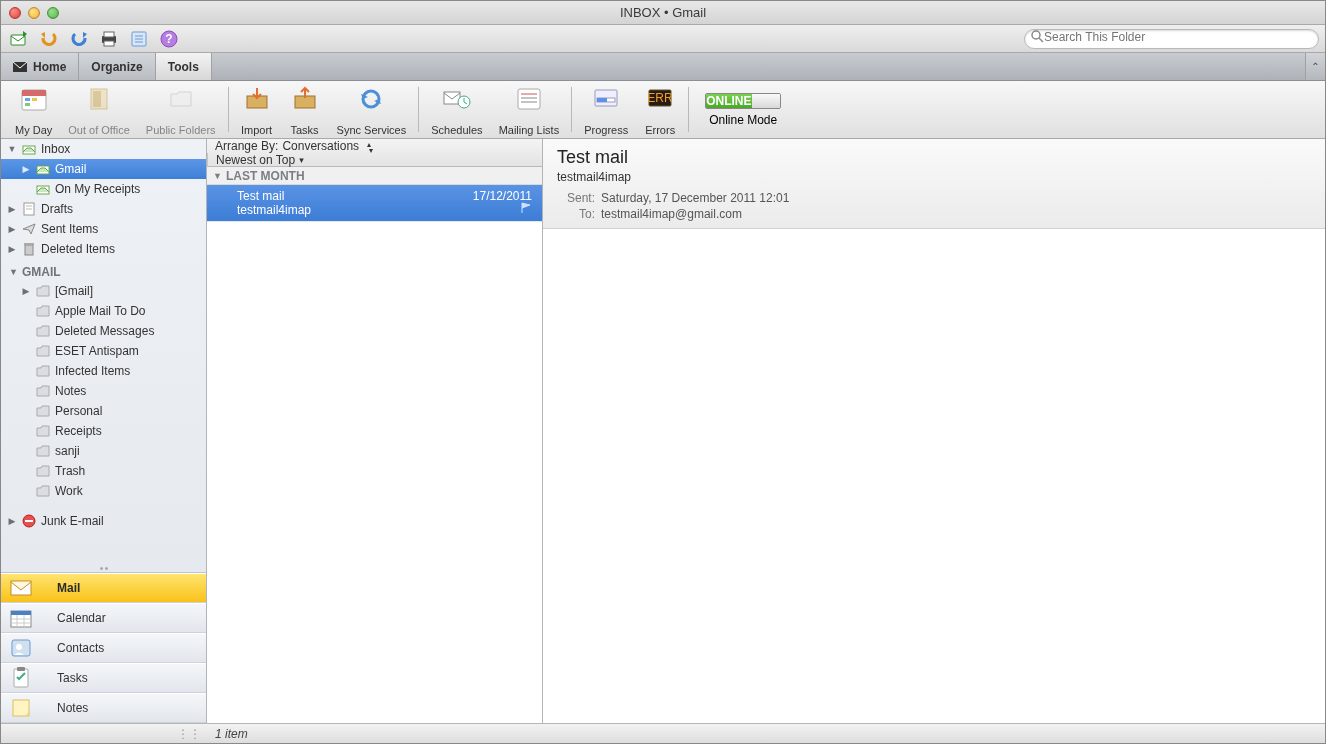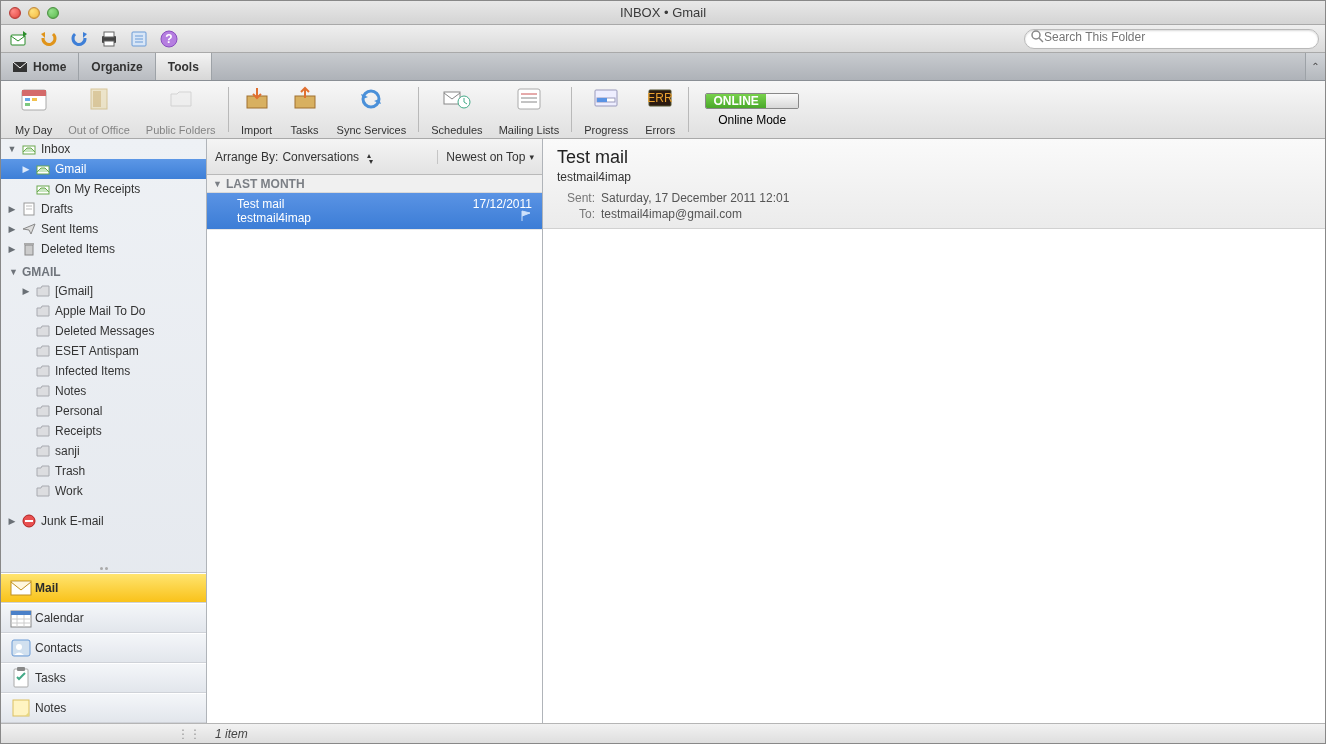--- a/index.html
+++ b/index.html
@@ -28,49 +28,49 @@
 .collapse { margin-left: auto; width: 20px; display: flex; align-items: center; justify-content: center; border-left: 1px solid #9da2a7; background: linear-gradient(#d1d4d8,#b4b8bd); }
 
 
 .ribbon { height: 58px; background: linear-gradient(#f7f7f7,#e0e0e0); border-bottom: 1px solid #a9a9a9; display: flex; align-items: stretch; padding: 2px 6px; }
 .rbtn { display: flex; flex-direction: column; align-items: center; justify-content: space-between; padding: 0 8px; gap: 1px; }
 .rbtn.disabled { opacity: .55; }
 .rbtn .ico { width: 32px; height: 32px; display: flex; align-items: center; justify-content: center; }
 .rbtn .lbl { font-size: 11px; color: #333; white-space: nowrap; }
 .rsep { width: 1px; background: #b9b9b9; margin: 4px 4px; }
 .online-wrap { display: flex; flex-direction: column; align-items: center; justify-content: center; padding: 0 12px; }
-.online-pill { width: 94px; height: 16px; border: 1px solid #888; border-radius: 2px; display: flex; font-size: 10px; font-weight: bold; color: #fff; overflow: hidden; }
+.online-pill { width: 76px; height: 16px; border: 1px solid #888; border-radius: 2px; display: flex; font-size: 10px; font-weight: bold; color: #fff; overflow: hidden; }
 .online-pill .on { flex: 1; background: linear-gradient(#78d24c,#4aa82a); display: flex; align-items: center; justify-content: center; }
 .online-pill .off { width: 32px; background: linear-gradient(#fafafa,#d8d8d8); }
 
 
 .main { flex: 1; display: flex; min-height: 0; }
 
 
 .sidebar { width: 206px; background: linear-gradient(#eef1f5,#e3e7ed); border-right: 1px solid #b0b4b9; display: flex; flex-direction: column; }
 .treewrap { flex: 1; overflow-y: auto; position: relative; }
 .row { height: 20px; display: flex; align-items: center; padding-left: 6px; gap: 4px; font-size: 12px; color: #333; }
 .row.sel { background: linear-gradient(#5c97e6,#3e7fd7); color: #fff; }
 .row .disclosure { width: 10px; display: flex; justify-content: center; color: #6a7076; }
 .row.sel .disclosure { color: #dce9fb; }
 .row .ficon { width: 16px; height: 16px; display: flex; align-items: center; justify-content: center; }
 .tree-header { font-size: 11px; font-weight: bold; color: #6f747b; padding: 6px 6px 2px 8px; display: flex; align-items: center; gap: 4px; }
 .pad1 { padding-left: 20px; }
 .pad2 { padding-left: 34px; }
 
 .navbtns { border-top: 1px solid #c0c3c9; }
-.navbtn { height: 30px; display: flex; align-items: center; gap: 2px; padding-left: 8px; border-top: 1px solid #fff; border-bottom: 1px solid #cfd2d8; background: linear-gradient(#f4f6f9,#e2e6ec); font-size: 13px; color: #333; }
+.navbtn { height: 30px; display: flex; align-items: center; gap: 24px; padding-left: 8px; border-top: 1px solid #fff; border-bottom: 1px solid #cfd2d8; background: linear-gradient(#f4f6f9,#e2e6ec); font-size: 13px; color: #333; }
 .navbtn.sel { background: linear-gradient(#ffe46f,#f9c21a); color: #2b2b2b; font-weight: bold; }
 .navbtn .nico { width: 24px; height: 24px; display: flex; align-items: center; justify-content: center; }
 .sidebar-grip { height: 8px; display: flex; align-items: center; justify-content: center; }
 .grip-dot { width:3px;height:3px;background:#aaa;border-radius:50%;margin:0 1px; }
 
 
 .msglist { width: 336px; background: #fff; border-right: 1px solid #b0b4b9; display: flex; flex-direction: column; }
-.listhdr { height: 36px; background: linear-gradient(#f4f4f4,#e3e3e3); border-bottom: 1px solid #b9b9b9; display: flex; align-items: center; font-size: 11px; color: #333; }
+.listhdr { height: 28px; background: linear-gradient(#f4f4f4,#e3e3e3); border-bottom: 1px solid #b9b9b9; display: flex; align-items: flex-start; font-size: 11px; color: #333; flex-direction: column; }
 .listhdr .lh-left { flex: 1; padding-left: 8px; display: flex; align-items: center; gap: 4px; }
 .listhdr .lh-right { padding: 0 8px; border-left: 1px solid #c5c5c5; display: flex; align-items: center; gap: 4px; }
 .grouphdr { height: 18px; background: #f0f0f0; border-bottom: 1px solid #d9d9d9; display: flex; align-items: center; padding-left: 6px; font-size: 10px; font-weight: bold; color: #7b7f85; gap: 4px; }
 .msgitem { padding: 4px 10px 4px 30px; border-bottom: 1px solid #e7e7e7; position: relative; }
 .msgitem.sel { background: linear-gradient(#5a93e4,#3c7dd6); color: #fff; }
 .msgitem .subj { font-size: 12px; }
 .msgitem .from { font-size: 12px; }
 .msgitem .date { position: absolute; right: 10px; top: 4px; font-size: 12px; }
 .msgitem .flag { position: absolute; right: 10px; bottom: 4px; }
 

